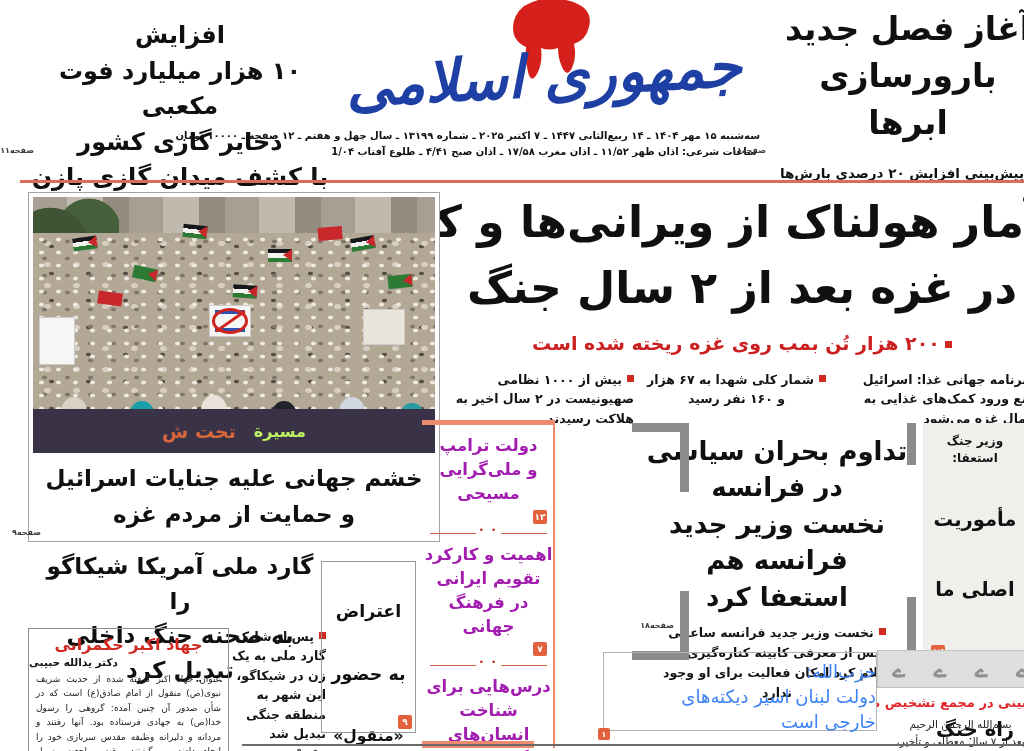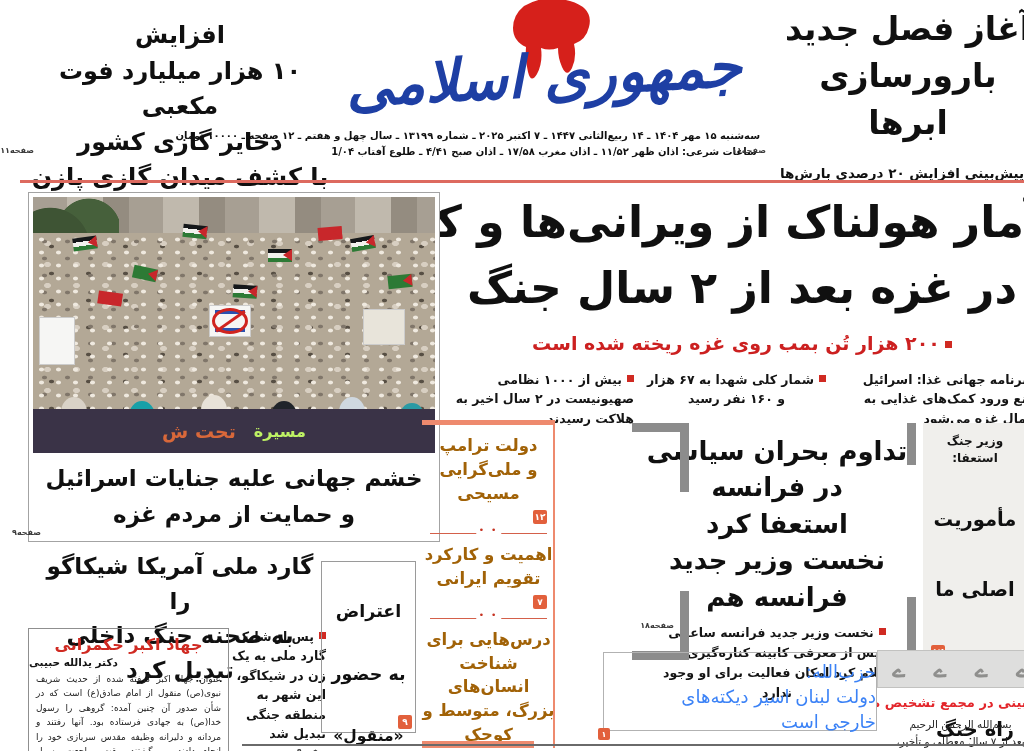--- a/index.html
+++ b/index.html
@@ -46,21 +46,21 @@
   .head{position:absolute;width:26px;height:30px;border-radius:50% 50% 42% 42%;}
   .ph-banner{position:absolute;left:0;right:0;bottom:0;height:44px;background:#3a3347;
     display:flex;align-items:center;justify-content:center;gap:18px;overflow:hidden;}
   .ph-banner .w{color:#bef264;font-size:16px;font-weight:bold;}
   .ph-banner .r{color:#d8683a;font-size:19px;font-weight:bold;}
   
   .ccol{left:402px;top:420px;width:133px;height:328px;}
   .ccol .topbar{position:absolute;top:0;left:0;right:0;height:5px;background:#ee8a6e;}
   .ccol .rightbar{position:absolute;top:0;bottom:0;right:0;width:2px;background:#ee8a6e;}
   .ccol .bottombar{position:absolute;bottom:0;left:0;width:112px;height:7px;background:#ee8a6e;}
-  .ccol .item{text-align:center;font-weight:bold;font-size:16.5px;line-height:1.45;color:#a16207;}
+  .ccol .item{text-align:center;font-weight:bold;font-size:16.5px;line-height:1.45;color:#a21caf;}
   .ribbon{left:1005px;top:351px;width:19px;height:72px;background:#e9a0aa;
     clip-path:polygon(0 0,100% 0,100% 100%,50% 86%,0 100%);
     display:flex;justify-content:center;padding-top:6px;color:#fff;font-weight:bold;font-size:15px;}
   .graybox{background:#8c8c8c;}
   .lines-stack div{white-space:nowrap;margin-top:36px;}
 </style>
 </head>
 <body>
 
 <div class="page">
@@ -203,20 +203,21 @@
         <div>و ملی‌گرایی مسیحی</div>
       </div>
       <div class="badge" style="margin:4px 0 0 0;position:relative;right:8px;">۱۲</div>
     </div>
     <div class="sep"></div>
 
     <div>
       <div class="item">
         <div>اهمیت و کارکرد</div>
         <div>تقویم ایرانی</div>
+        <div>در فرهنگ جهانی</div>
       </div>
       <div class="badge" style="margin:4px 0 0 0;position:relative;right:8px;">۷</div>
     </div>
     <div class="sep"></div>
 
     <div>
       <div class="item">
         <div>درس‌هایی برای</div>
         <div>شناخت انسان‌های</div>
         <div>بزرگ، متوسط و کوچک</div>
@@ -226,22 +227,22 @@
   </div>
 
   <div class="abs" style="left:612px;top:423px;width:290px;height:237px;">
     <div class="bracket" style="left:0;top:0;width:48px;height:60px;border-right:9px solid #8c8c8c;border-top:9px solid #8c8c8c;"></div>
     <div class="bracket graybox" style="right:6px;top:0;width:9px;height:42px;"></div>
     <div class="bracket" style="left:0;bottom:0;width:48px;height:60px;border-right:9px solid #8c8c8c;border-bottom:9px solid #8c8c8c;"></div>
     <div class="bracket graybox" style="right:6px;bottom:8px;width:9px;height:55px;"></div>
     <div class="hl" style="font-size:26px;line-height:1.4;margin-top:10px;">
       <div>تداوم بحران سیاسی</div>
       <div>در فرانسه</div>
+      <div>نخست وزیر جدید فرانسه هم</div>
       <div>استعفا کرد</div>
-      <div>نخست وزیر جدید فرانسه هم</div>
     </div>
     <div style="font-size:12.5px;font-weight:bold;line-height:1.6;text-align:center;margin:8px 30px 0;">
       <span class="redsq"></span><span>نخست وزیر جدید فرانسه ساعاتی پس از معرفی کابینه کناره‌گیری و اعلام کرد امکان فعالیت برای او وجود ندارد</span>
     </div>
     <div class="pageref" style="position:absolute;right:248px;bottom:30px;">صفحه۱۸</div>
   </div>
 
   <div class="abs" style="left:903px;top:423px;width:114px;height:240px;background:#f0efec;">
     <div style="position:absolute;right:0;top:0;bottom:0;width:9px;background:#e74c2f;"></div>
     <div style="padding:10px 16px 0 6px;">

